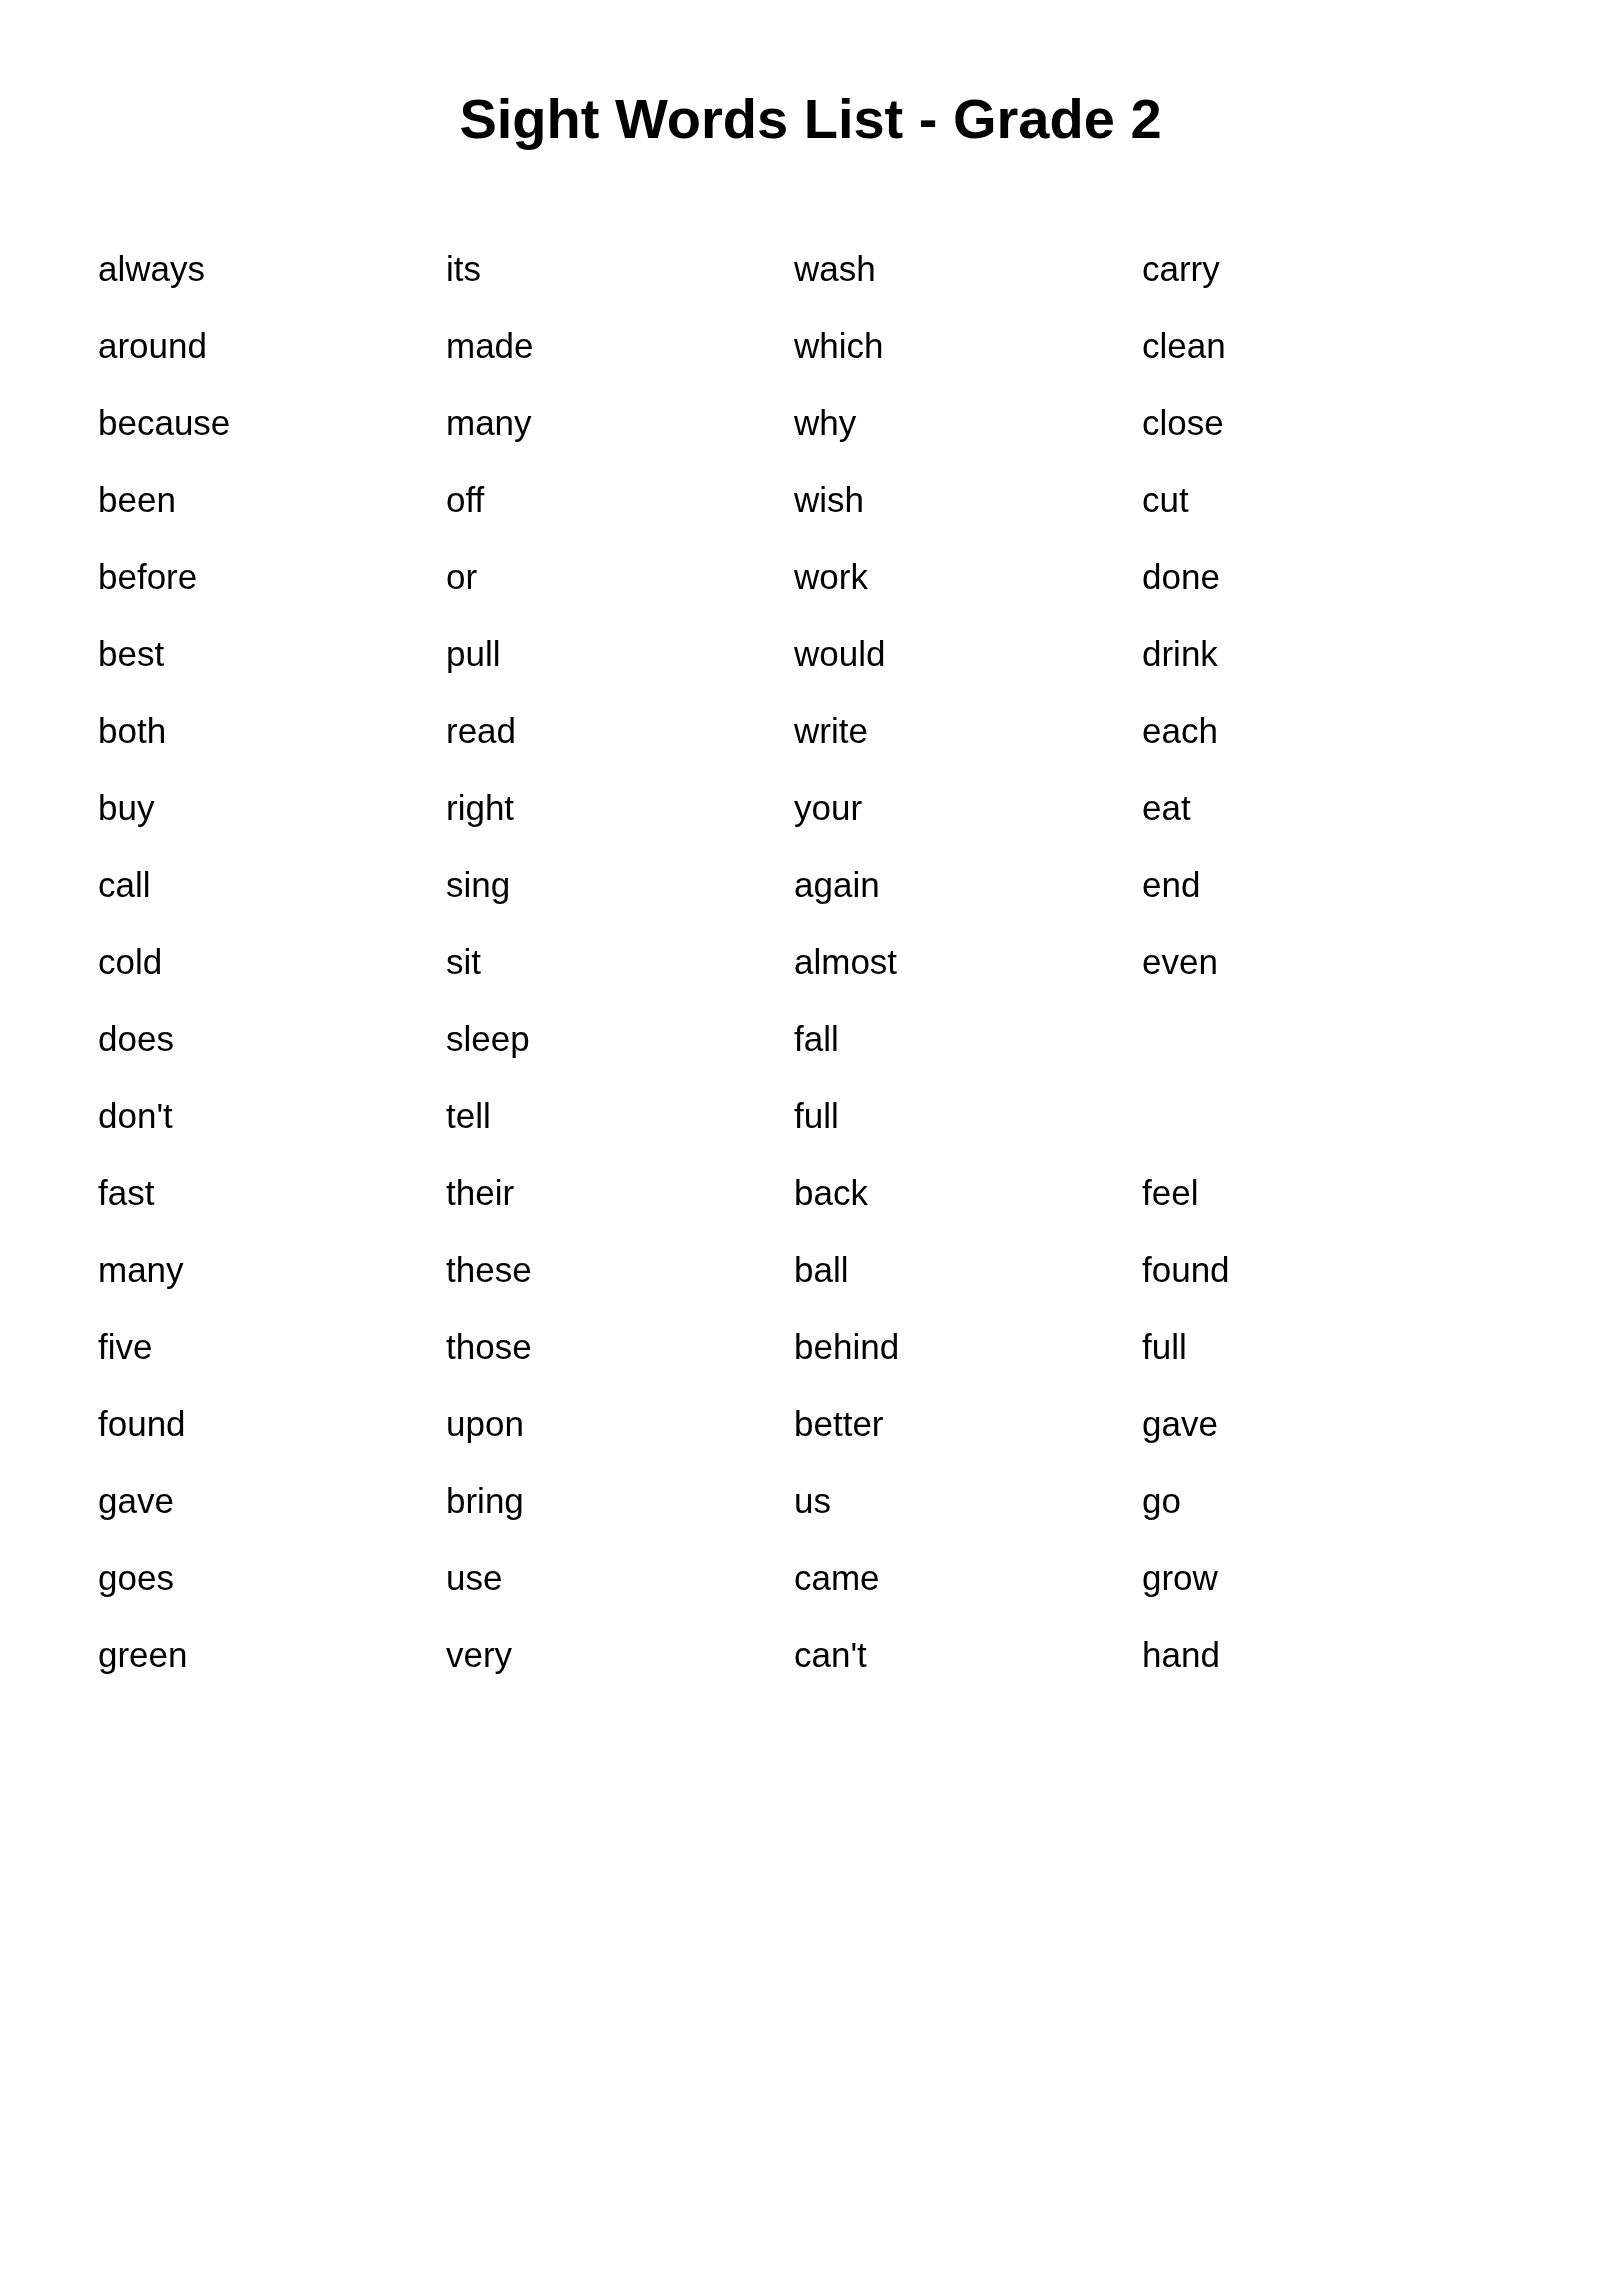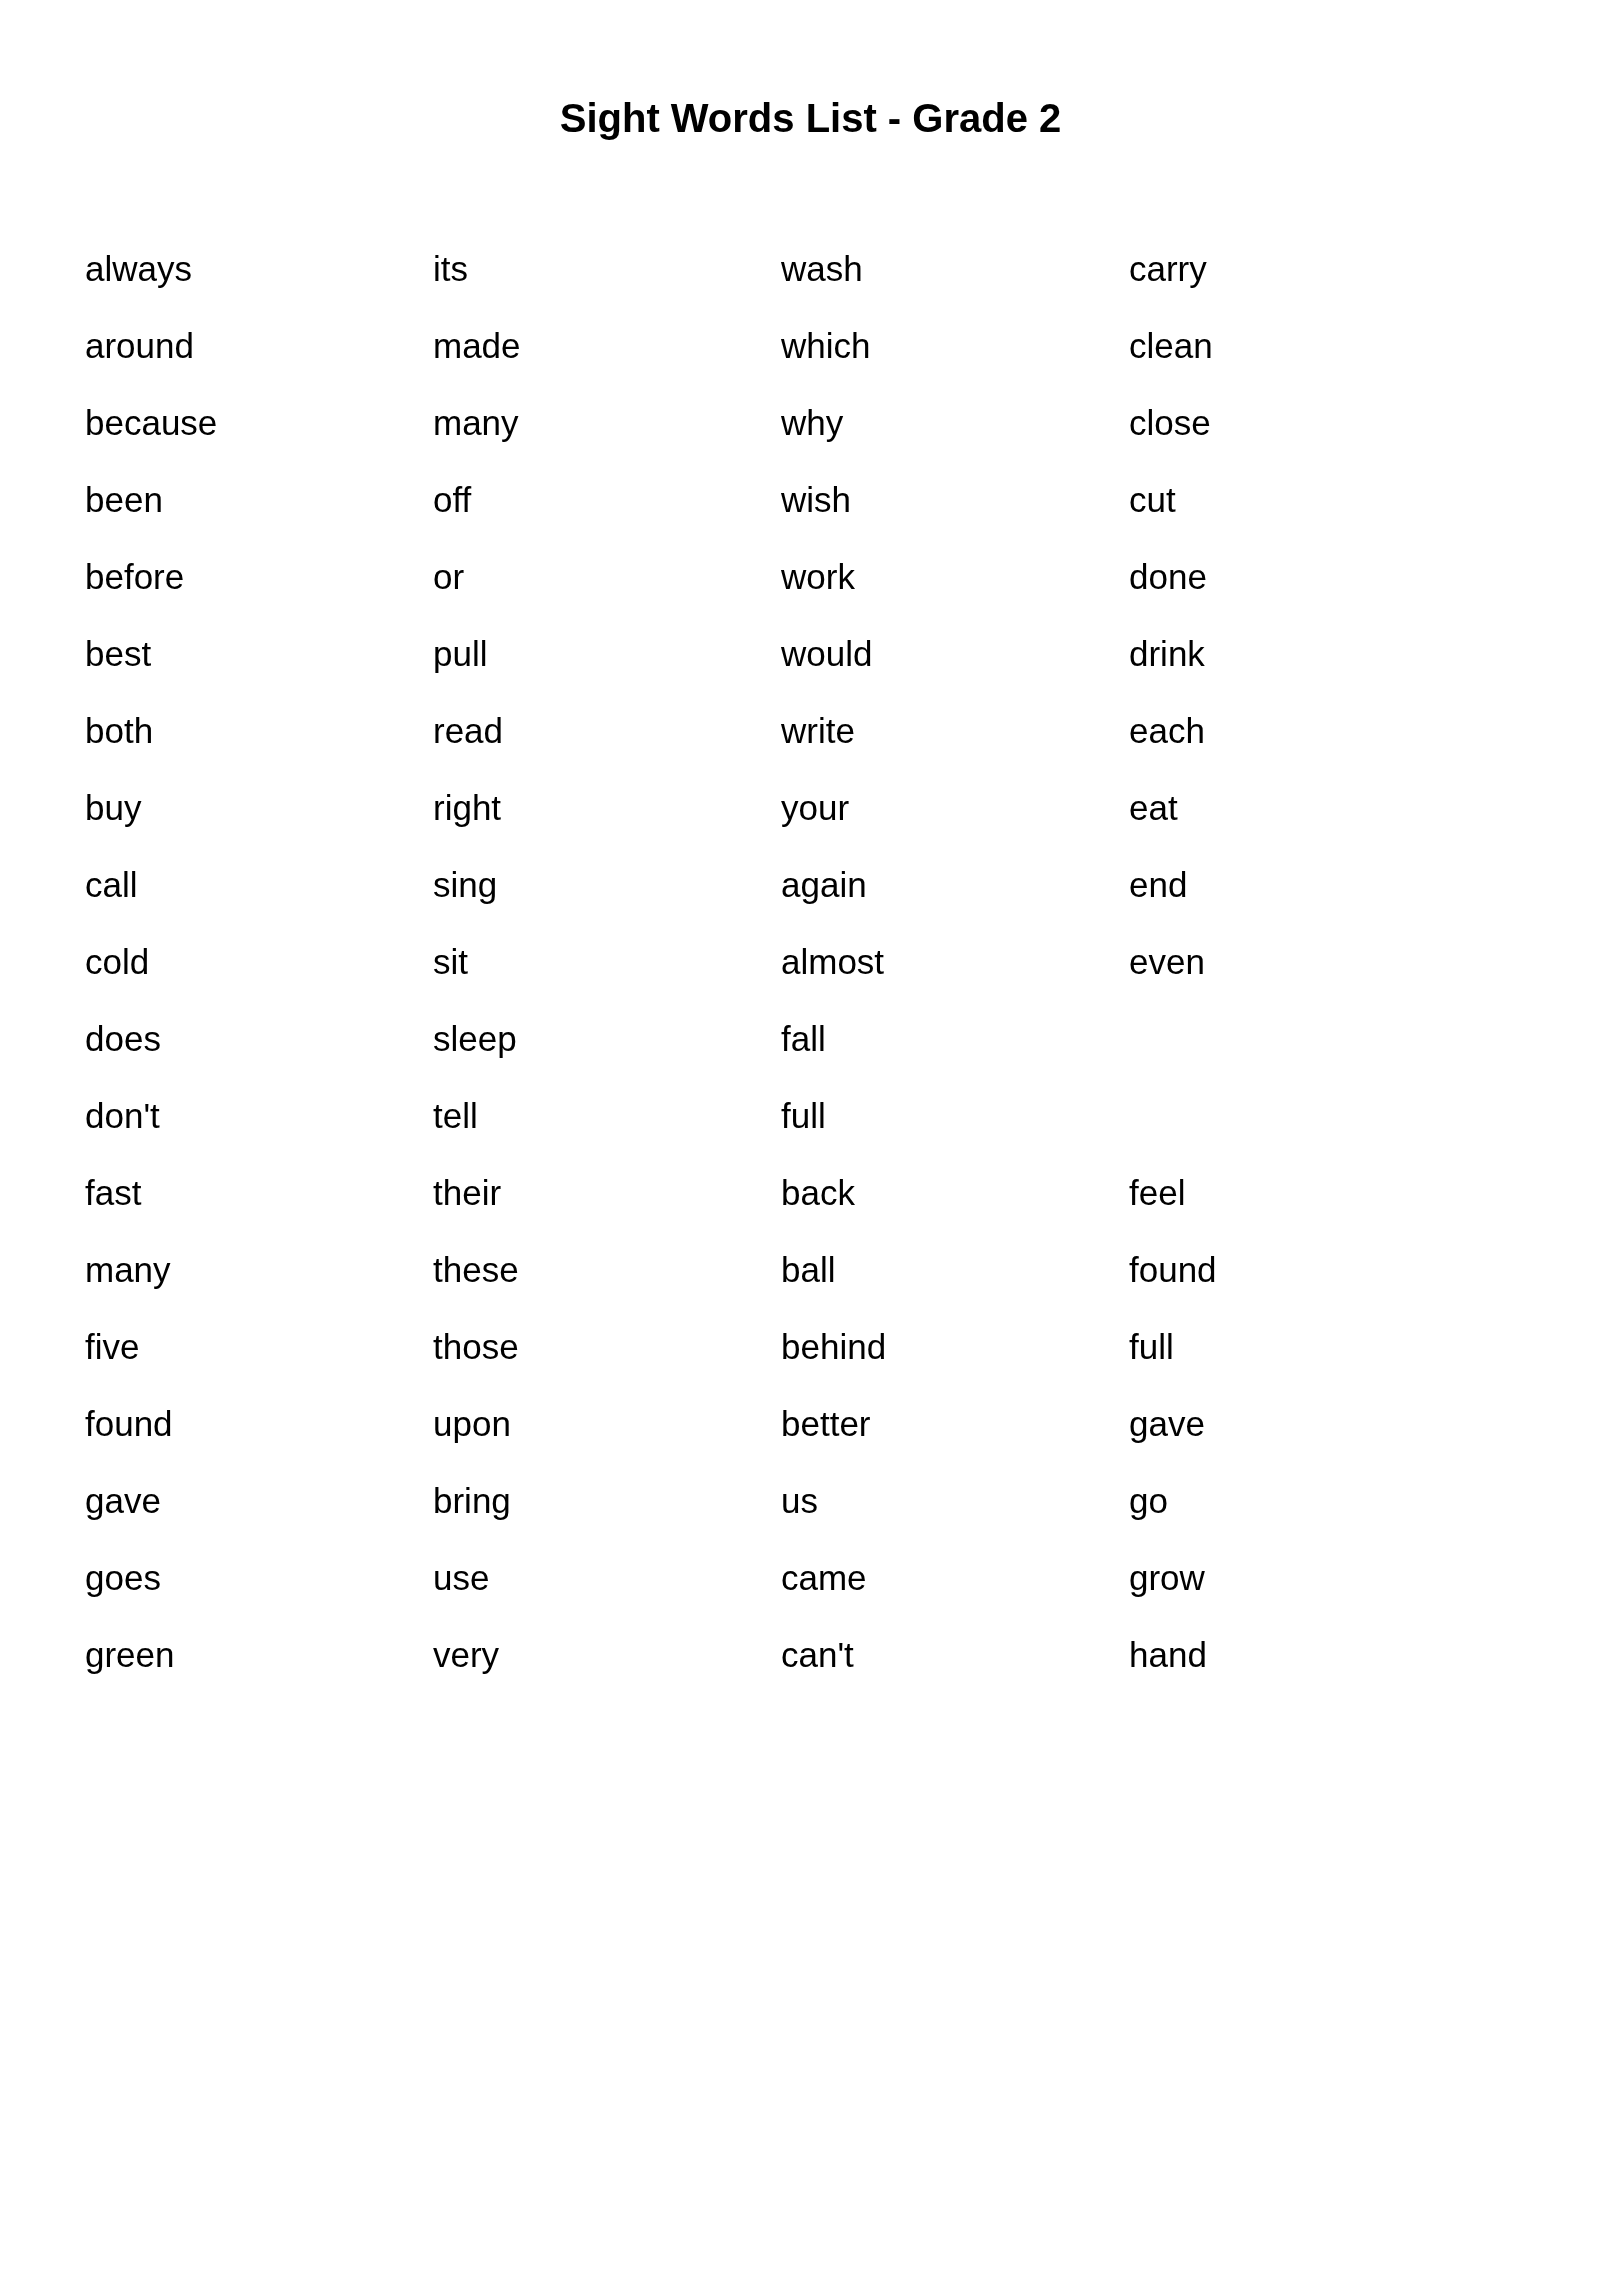--- a/index.html
+++ b/index.html
@@ -14,29 +14,29 @@
       overflow: hidden;
       font-family: "Liberation Sans", sans-serif;
       color: #000000;
     }
     .page-title {
       position: absolute;
       left: 0;
       top: 87px;
       width: 1621px;
       text-align: center;
-      font-size: 40px;
+      font-size: 56px;
       font-weight: bold;
       line-height: 63px;
       margin: 0;
       letter-spacing: 0;
     }
     .word-grid {
       position: absolute;
-      left: 85px;
+      left: 98px;
       top: 245px;
       width: 1392px;
     }
     .word-row {
       display: flex;
       height: 77px;
       align-items: flex-start;
     }
     .word-cell {
       width: 348px;

